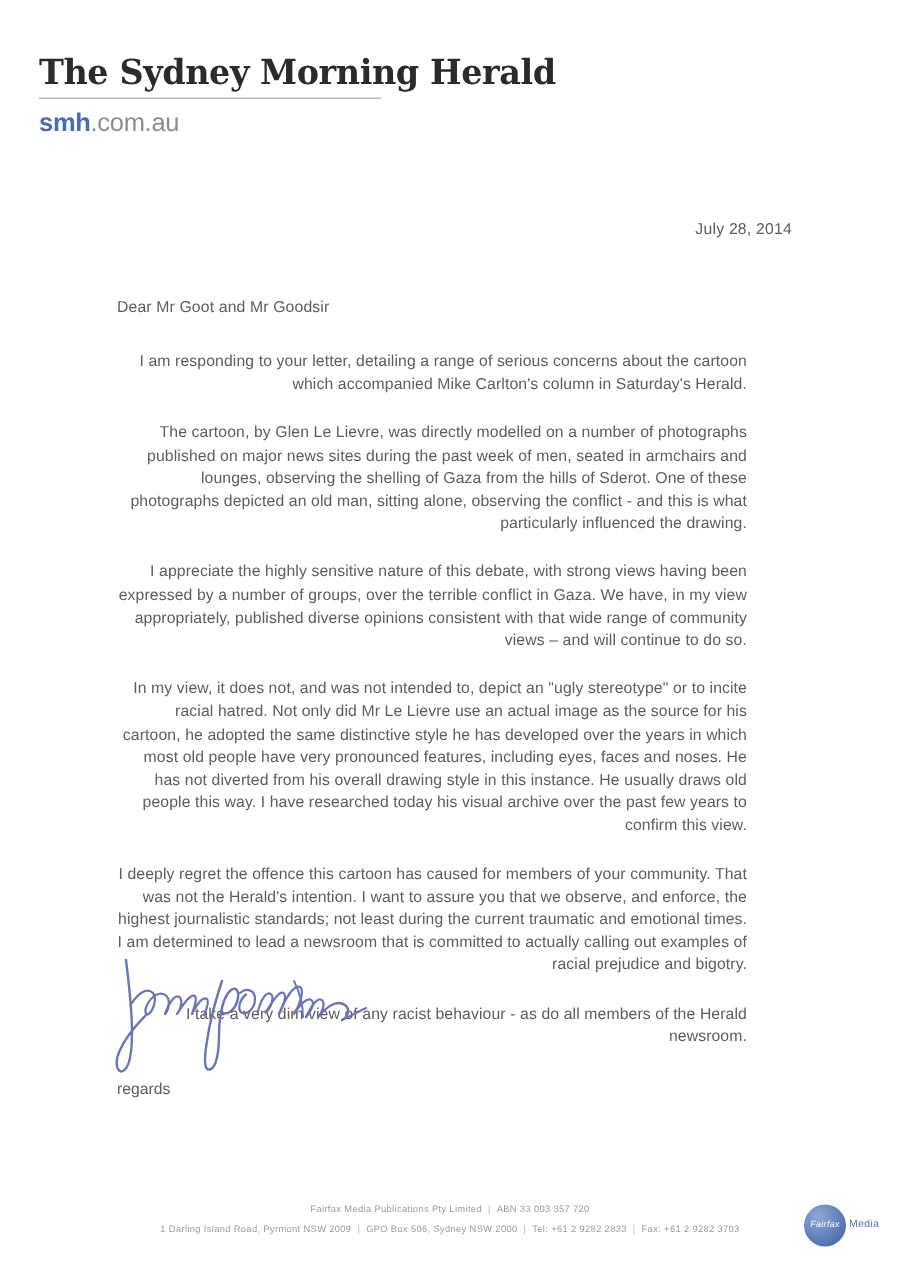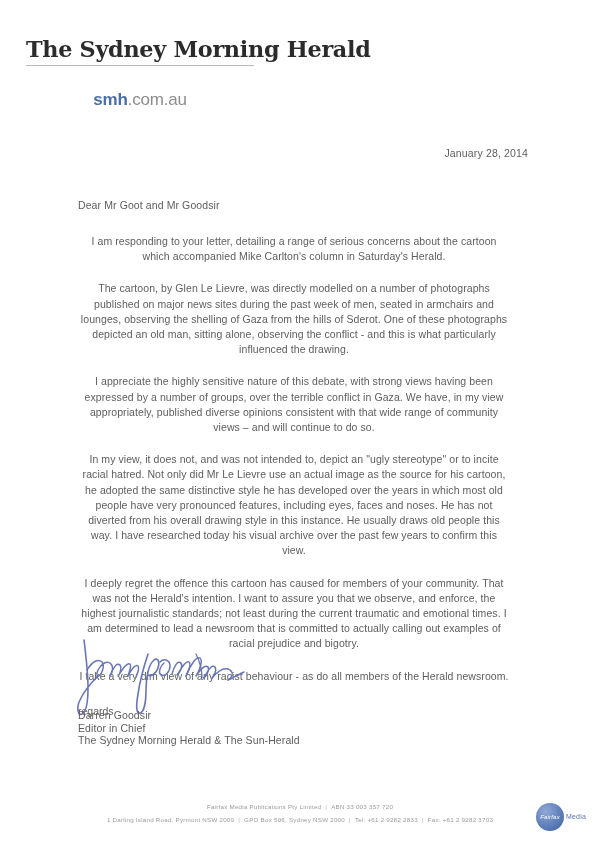--- a/index.html
+++ b/index.html
@@ -36,22 +36,22 @@
     transform: scaleX(0.97);
     transform-origin: left center;
   }
   .masthead-rule {
     margin-top: 3px;
     height: 1px;
     background: #b9b9b9;
     width: 228px;
   }
   .masthead-url {
-    margin-top: 24px;
-    text-align: center;
+    margin-top: 6px;
+    text-align: left;
     font-size: 17px;
     letter-spacing: -0.2px;
     font-weight: 400;
     color: #8d8d8d;
     width: 228px;
   }
   .masthead-url .smh {
     font-weight: 700;
     color: #4a6ea9;
   }
@@ -76,22 +76,22 @@
     color: #5d5d5d;
     line-height: 15px;
     letter-spacing: 0.1px;
     margin-bottom: 21px;
   }
   .para {
     font-size: 10.5px;
     color: #5d5d5d;
     line-height: 15.2px;
     letter-spacing: 0.08px;
-    margin: 0 0 17px 0;
-    text-align: center;
+    margin: 0 12px 17px 0;
+    text-align: right;
   }
   .regards {
     font-size: 10.5px;
     color: #5d5d5d;
     line-height: 15px;
     margin-top: 20px;
   }
 
   
   .signature {
@@ -168,21 +168,21 @@
 <body>
 
 <div class="page">
 
   <div class="masthead">
     <div class="masthead-title">The Sydney Morning Herald</div>
     <div class="masthead-rule"></div>
     <div class="masthead-url"><span class="smh">smh</span><span>.com.au</span></div>
   </div>
 
-  <div class="date">January 28, 2014</div>
+  <div class="date">July 28, 2014</div>
 
   <div class="letter">
     <div class="salutation">Dear Mr Goot and Mr Goodsir</div>
     <p class="para">I am responding to your letter, detailing a range of serious concerns about the cartoon which accompanied Mike Carlton's column in Saturday's Herald.</p>
     <p class="para">The cartoon, by Glen Le Lievre, was directly modelled on a number of photographs published on major news sites during the past week of men, seated in armchairs and lounges, observing the shelling of Gaza from the hills of Sderot. One of these photographs depicted an old man, sitting alone, observing the conflict - and this is what particularly influenced the drawing.</p>
     <p class="para">I appreciate the highly sensitive nature of this debate, with strong views having been expressed by a number of groups, over the terrible conflict in Gaza. We have, in my view appropriately, published diverse opinions consistent with that wide range of community views – and will continue to do so.</p>
     <p class="para">In my view, it does not, and was not intended to, depict an "ugly stereotype" or to incite racial hatred. Not only did Mr Le Lievre use an actual image as the source for his cartoon, he adopted the same distinctive style he has developed over the years in which most old people have very pronounced features, including eyes, faces and noses. He has not diverted from his overall drawing style in this instance. He usually draws old people this way. I have researched today his visual archive over the past few years to confirm this view.</p>
     <p class="para">I deeply regret the offence this cartoon has caused for members of your community. That was not the Herald's intention. I want to assure you that we observe, and enforce, the highest journalistic standards; not least during the current traumatic and emotional times. I am determined to lead a newsroom that is committed to actually calling out examples of racial prejudice and bigotry.</p>
     <p class="para">I take a very dim view of any racist behaviour - as do all members of the Herald newsroom.</p>
     <div class="regards">regards</div>
@@ -196,25 +196,20 @@
       <path d="M74 18 C 70 30, 66 44, 64 58 C 62 70, 62 78, 66 77 C 70 76, 72 66, 72 54 C 72 40, 75 28, 80 24 C 84 21, 86 26, 84 32 C 82 38, 77 41, 74 39" stroke-width="1.6"></path>
       <path d="M86 26 C 90 22, 96 24, 96 30 C 96 36, 91 41, 87 39 C 84 37, 86 30, 90 27" stroke-width="1.5"></path>
       <path d="M98 38 C 100 30, 104 24, 107 27 C 109 30, 106 37, 103 39 C 107 33, 112 24, 115 26 C 118 28, 114 36, 112 40" stroke-width="1.5"></path>
       <path d="M112 40 C 116 30, 122 20, 126 22 C 129 24, 126 34, 122 40 C 126 34, 131 28, 134 31 C 136 34, 132 40, 130 42" stroke-width="1.5"></path>
       <path d="M130 42 C 134 34, 138 28, 141 31 C 143 34, 140 40, 138 42 C 143 36, 150 30, 156 34 C 160 37, 158 42, 154 44" stroke-width="1.5"></path>
       <path d="M122 18 C 126 26, 128 34, 128 42" stroke-width="1.3"></path>
       <path d="M154 44 C 160 41, 166 38, 170 36" stroke-width="1.4"></path>
     </g>
   </svg>
 
-  <div class="sign-block">
-    <div>Darren Goodsir</div>
-    <div>Editor in Chief</div>
-    <div>The Sydney Morning Herald &amp; The Sun-Herald</div>
-  </div>
 
   <div class="footer">
     <div class="footer-line">
       <span>Fairfax Media Publications Pty Limited</span><span class="sep">|</span><span>ABN 33 003 357 720</span>
     </div>
     <div class="footer-line">
       <span>1 Darling Island Road, Pyrmont NSW 2009</span><span class="sep">|</span><span>GPO Box 506, Sydney NSW 2000</span><span class="sep">|</span><span>Tel: +61 2 9282 2833</span><span class="sep">|</span><span>Fax: +61 2 9282 3703</span>
     </div>
   </div>
 

